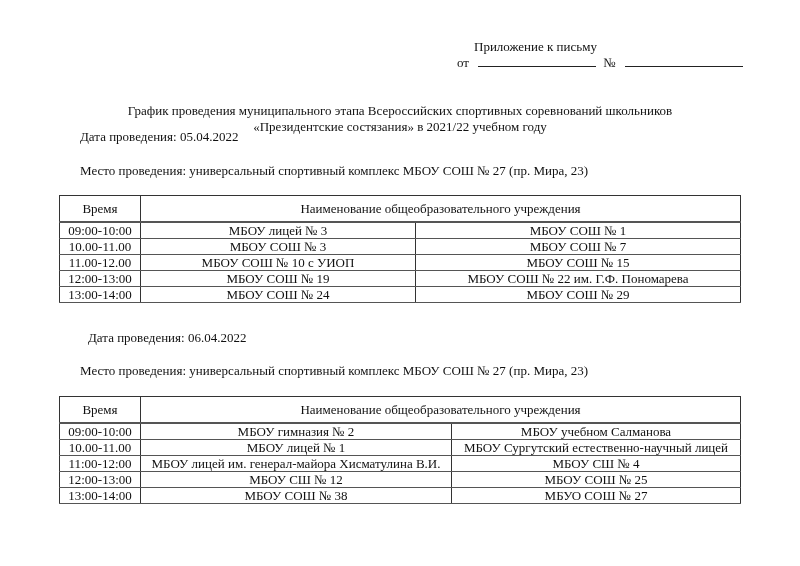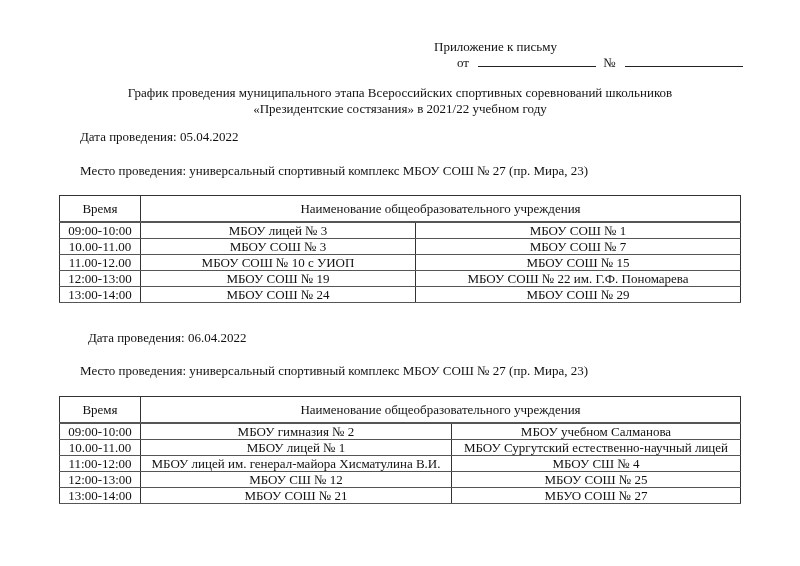--- a/index.html
+++ b/index.html
@@ -1,23 +1,23 @@
 <!DOCTYPE html>
 <html><head>
 <meta charset="utf-8">
 <style>
   html, body { margin: 0; padding: 0; background: #ffffff; }
   body { width: 800px; height: 566px; position: relative; overflow: hidden;
          font-family: "Liberation Serif", "DejaVu Serif", serif; color: #111; }
   .abs { position: absolute; white-space: nowrap; }
   .t13 { font-size: 13px; line-height: 16px; }
-  .appendix { left: 434px; top: 39px; }
+  .appendix { left: 474px; top: 39px; }
   .appendix-line2 { left: 457px; top: 55px; }
   .uline { display: inline-block; border-bottom: 1px solid #222; height: 11px; vertical-align: baseline; }
-  .title { left: 0; width: 800px; text-align: center; }
+  .title { left: 0; width: 800px; text-align: center; margin-top: 18px; }
   .sched-table { position: absolute; left: 59px; width: 681px; border-collapse: collapse; table-layout: fixed; }
   .sched-table td, .sched-table th { border: 1px solid #333; font-size: 13px; font-weight: normal;
          text-align: center; padding: 0; white-space: nowrap; overflow: hidden; }
   .sched-table th { height: 25px; }
   .sched-table td { height: 15px; line-height: 15px; }
   .sched-table tr.head-row th { border-bottom-width: 2px; border-bottom-color: #555; }
   .sched-table tbody tr td { border-bottom-color: #555; }
 </style>
 </head>
 <body>
@@ -108,17 +108,17 @@
       <td>МБОУ лицей им. генерал-майора Хисматулина В.И.</td>
       <td>МБОУ СШ № 4</td>
     </tr>
     <tr>
       <td>12:00-13:00</td>
       <td>МБОУ СШ № 12</td>
       <td>МБОУ СОШ № 25</td>
     </tr>
     <tr>
       <td>13:00-14:00</td>
-      <td>МБОУ СОШ № 21</td>
+      <td>МБОУ СОШ № 38</td>
       <td>МБУО СОШ № 27</td>
     </tr>
   </tbody>
 </table>
 
 </body></html>

